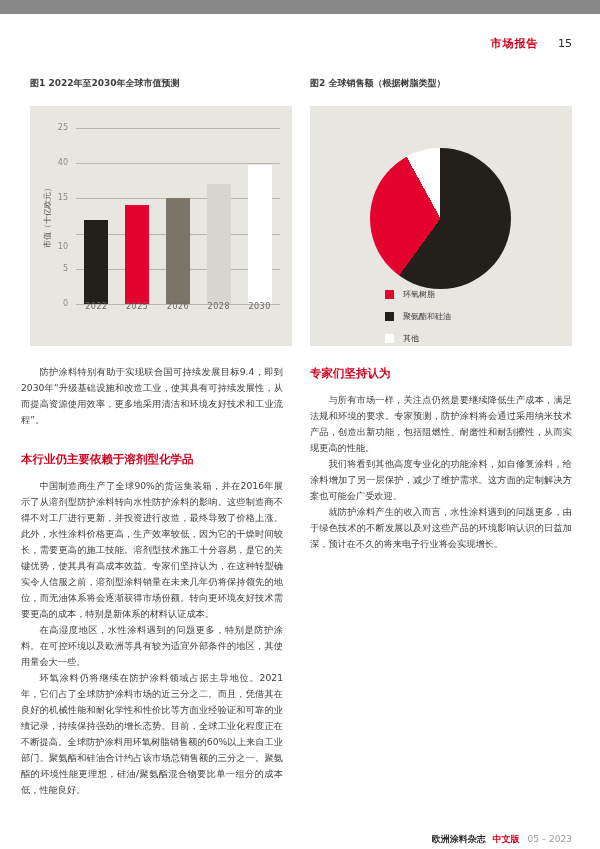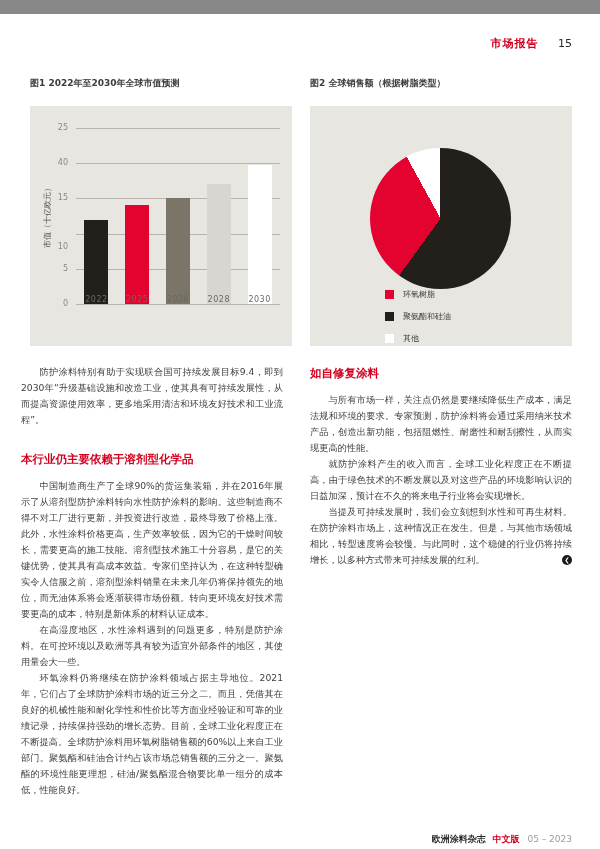--- a/index.html
+++ b/index.html
@@ -21,21 +21,21 @@
   .figbox { position:absolute; top:92px; width:262px; height:240px; background:#e8e6e1; }
   #fig1 { left:30px; } #fig2 { left:310px; }
 
   
   #bar-plot { position:absolute; left:46px; top:22px; width:204px; height:176px; }
   .gridline { position:absolute; left:0; width:204px; height:1px; background:#b7b5ae; }
   .ytick { position:absolute; left:-30px; width:22px; text-align:right; font-size:8px; color:#8b897f; }
   #bar-bars { position:absolute; left:0; bottom:0; width:204px; height:176px; display:flex; align-items:flex-end; }
   .bar-slot { flex:1; display:flex; justify-content:center; }
   .bar { width:24px; }
-  #bar-xlabels { position:absolute; left:46px; top:189px; width:204px; display:flex; }
+  #bar-xlabels { position:absolute; left:46px; top:196px; width:204px; display:flex; }
   .xlabel { flex:1; text-align:center; font-size:8px; color:#6b6963; letter-spacing:0.5px; }
   .ylabel { position:absolute; left:17px; top:110px; transform:translate(-50%,-50%) rotate(-90deg);
             white-space:nowrap; font-size:8px; color:#55534e; }
 
   
   #pie { position:absolute; left:60px; top:42px; width:141px; height:141px; border-radius:50%; }
   #pie-legend { position:absolute; left:75px; top:184px; }
   .legend-row { display:flex; align-items:center; height:9px; margin-bottom:13px; }
   .legend-swatch { width:9px; height:9px; margin-right:9px; flex:0 0 auto; }
   .legend-label { font-size:8px; color:#3c3c3c; }
@@ -142,27 +142,24 @@
 
   <div class="col" id="col-left">
     <p>防护涂料特别有助于实现联合国可持续发展目标9.4，即到2030年“升级基础设施和改造工业，使其具有可持续发展性，从而提高资源使用效率，更多地采用清洁和环境友好技术和工业流程”。</p>
     <h2>本行业仍主要依赖于溶剂型化学品</h2>
     <p>中国制造商生产了全球90%的货运集装箱，并在2016年展示了从溶剂型防护涂料转向水性防护涂料的影响。这些制造商不得不对工厂进行更新，并投资进行改造，最终导致了价格上涨。此外，水性涂料价格更高，生产效率较低，因为它的干燥时间较长，需要更高的施工技能。溶剂型技术施工十分容易，是它的关键优势，使其具有高成本效益。专家们坚持认为，在这种转型确实令人信服之前，溶剂型涂料销量在未来几年仍将保持领先的地位，而无油体系将会逐渐获得市场份额。转向更环境友好技术需要更高的成本，特别是新体系的材料认证成本。</p>
     <p>在高湿度地区，水性涂料遇到的问题更多，特别是防护涂料。在可控环境以及欧洲等具有较为适宜外部条件的地区，其使用量会大一些。</p>
     <p>环氧涂料仍将继续在防护涂料领域占据主导地位。2021年，它们占了全球防护涂料市场的近三分之二。而且，凭借其在良好的机械性能和耐化学性和性价比等方面业经验证和可靠的业绩记录，持续保持强劲的增长态势。目前，全球工业化程度正在不断提高。全球防护涂料用环氧树脂销售额的60%以上来自工业部门。聚氨酯和硅油合计约占该市场总销售额的三分之一。聚氨酯的环境性能更理想，硅油/聚氨酯混合物要比单一组分的成本低，性能良好。</p>
   </div>
 
   <div class="col" id="col-right">
-    <h2>如自修复涂料</h2>
+    <h2>专家们坚持认为</h2>
     <p>与所有市场一样，关注点仍然是要继续降低生产成本，满足法规和环境的要求。专家预测，防护涂料将会通过采用纳米技术产品，创造出新功能，包括阻燃性、耐磨性和耐刮擦性，从而实现更高的性能。</p>
-    <p>就防护涂料产生的收入而言，全球工业化程度正在不断提高，由于绿色技术的不断发展以及对这些产品的环境影响认识的日益加深，预计在不久的将来电子行业将会实现增长。</p>
-    <p class="p-last">
-      <span>当提及可持续发展时，我们会立刻想到水性和可再生材料。在防护涂料市场上，这种情况正在发生。但是，与其他市场领域相比，转型速度将会较慢。与此同时，这个稳健的行业仍将持续增长，以多种方式带来可持续发展的红利。</span>
-      <span class="endmark">❮</span>
-    </p>
+    <p>我们将看到其他高度专业化的功能涂料，如自修复涂料，给涂料增加了另一层保护，减少了维护需求。这方面的定制解决方案也可能会广受欢迎。</p>
+    <p>就防护涂料产生的收入而言，水性涂料遇到的问题更多，由于绿色技术的不断发展以及对这些产品的环境影响认识的日益加深，预计在不久的将来电子行业将会实现增长。</p>
 
   </div>
 
   <div class="footer">
     <span class="mag">欧洲涂料杂志</span>
     <span class="edition">中文版</span>
     <span class="issue">05 – 2023</span>
   </div>
 
 </div>

